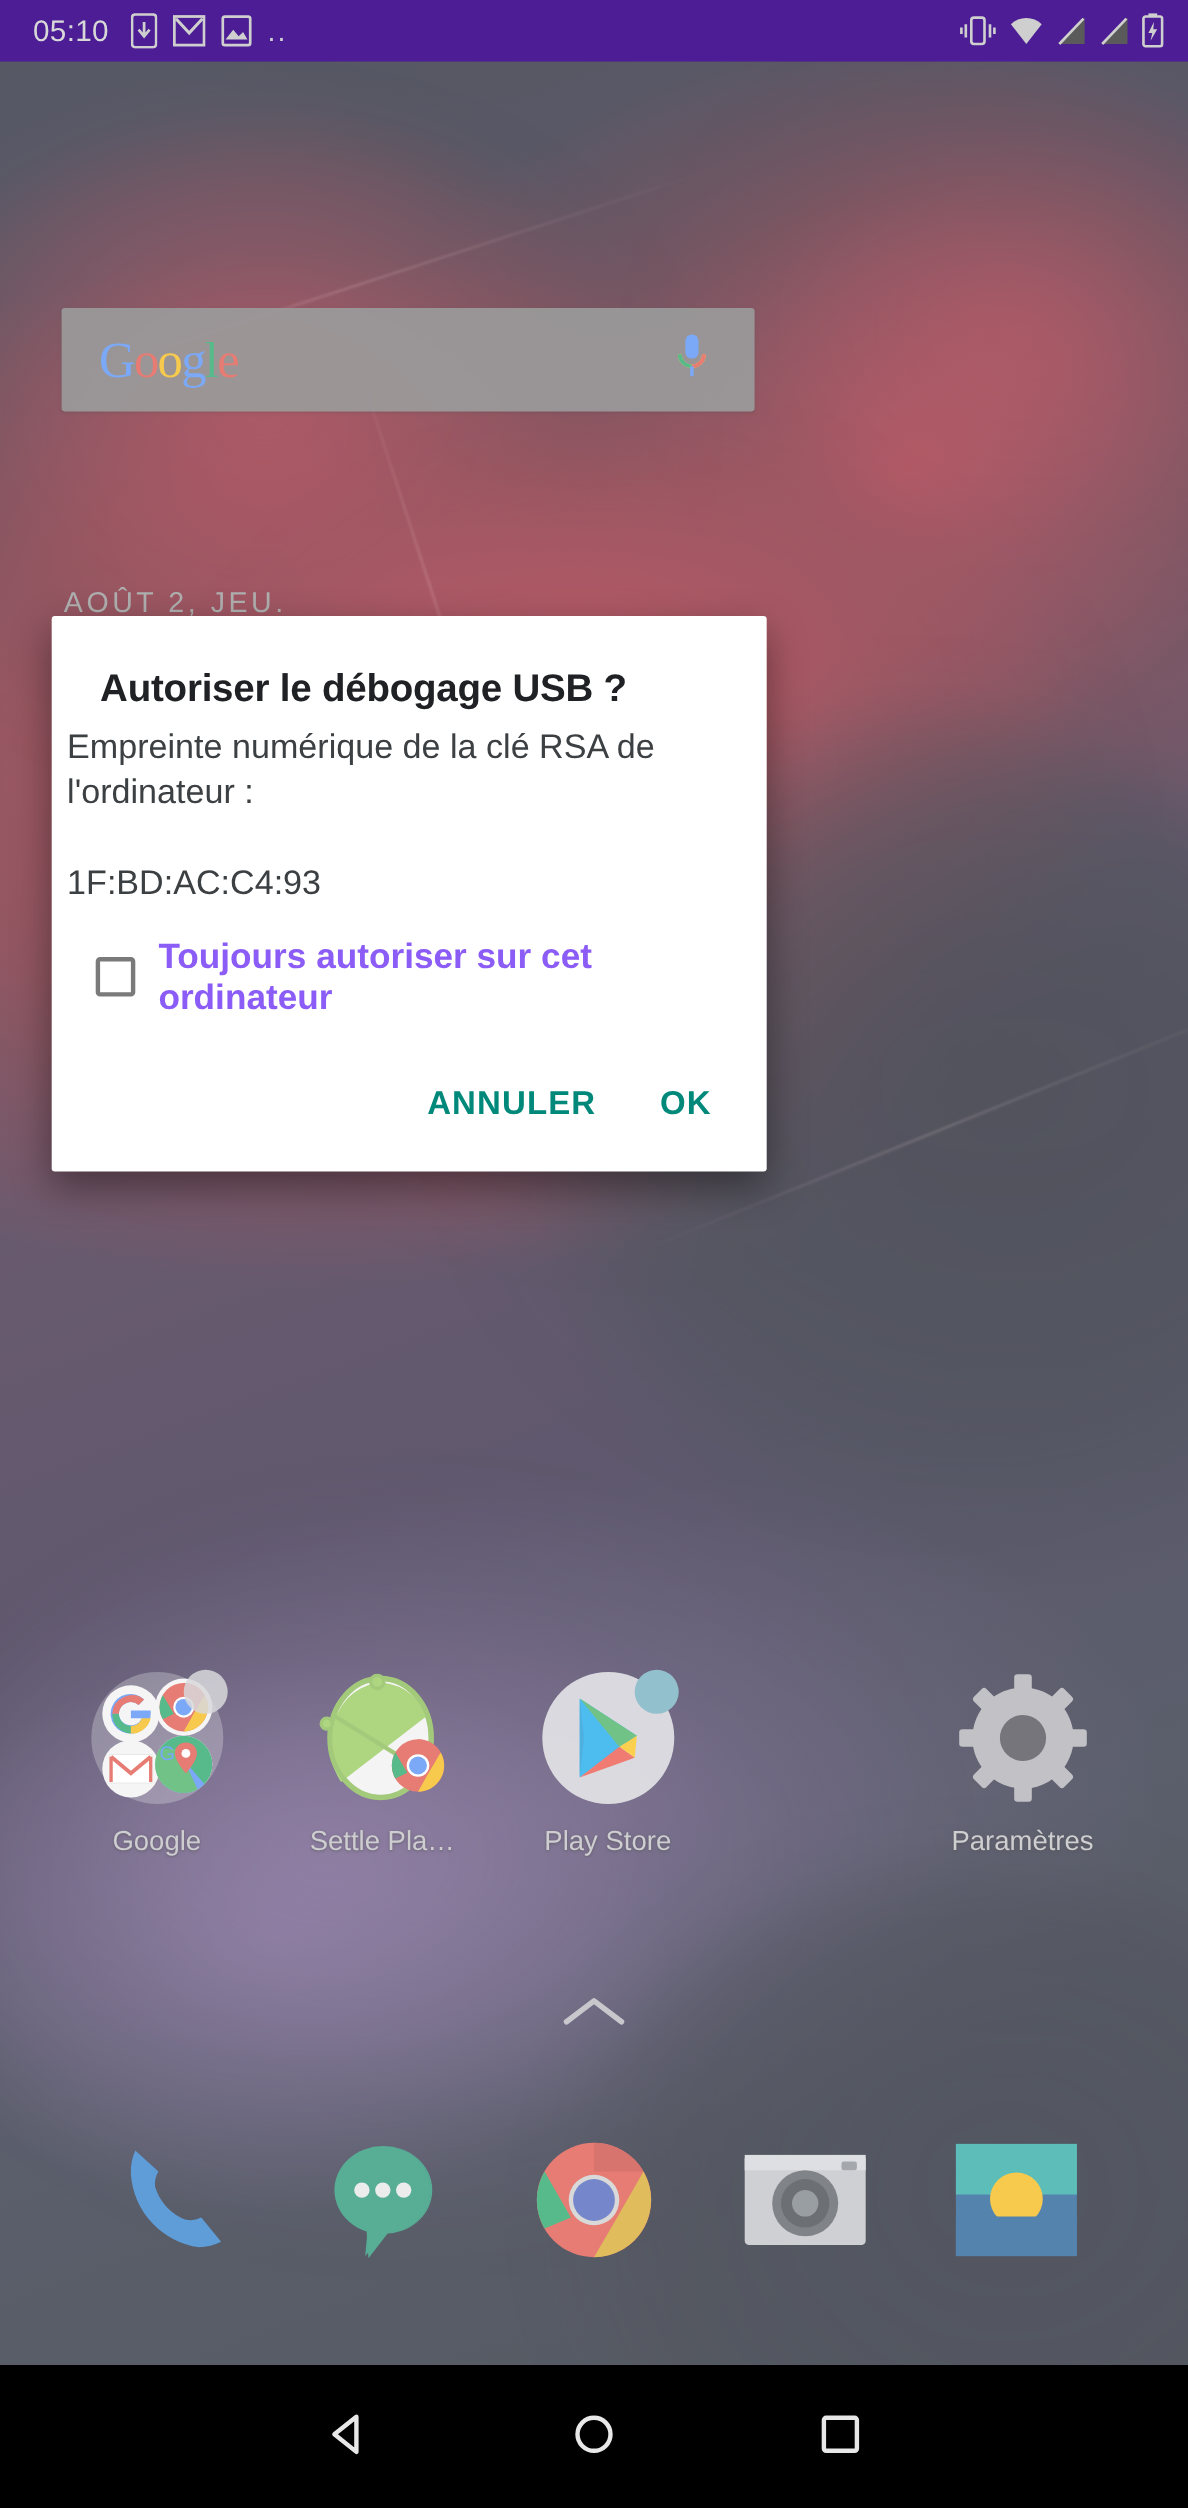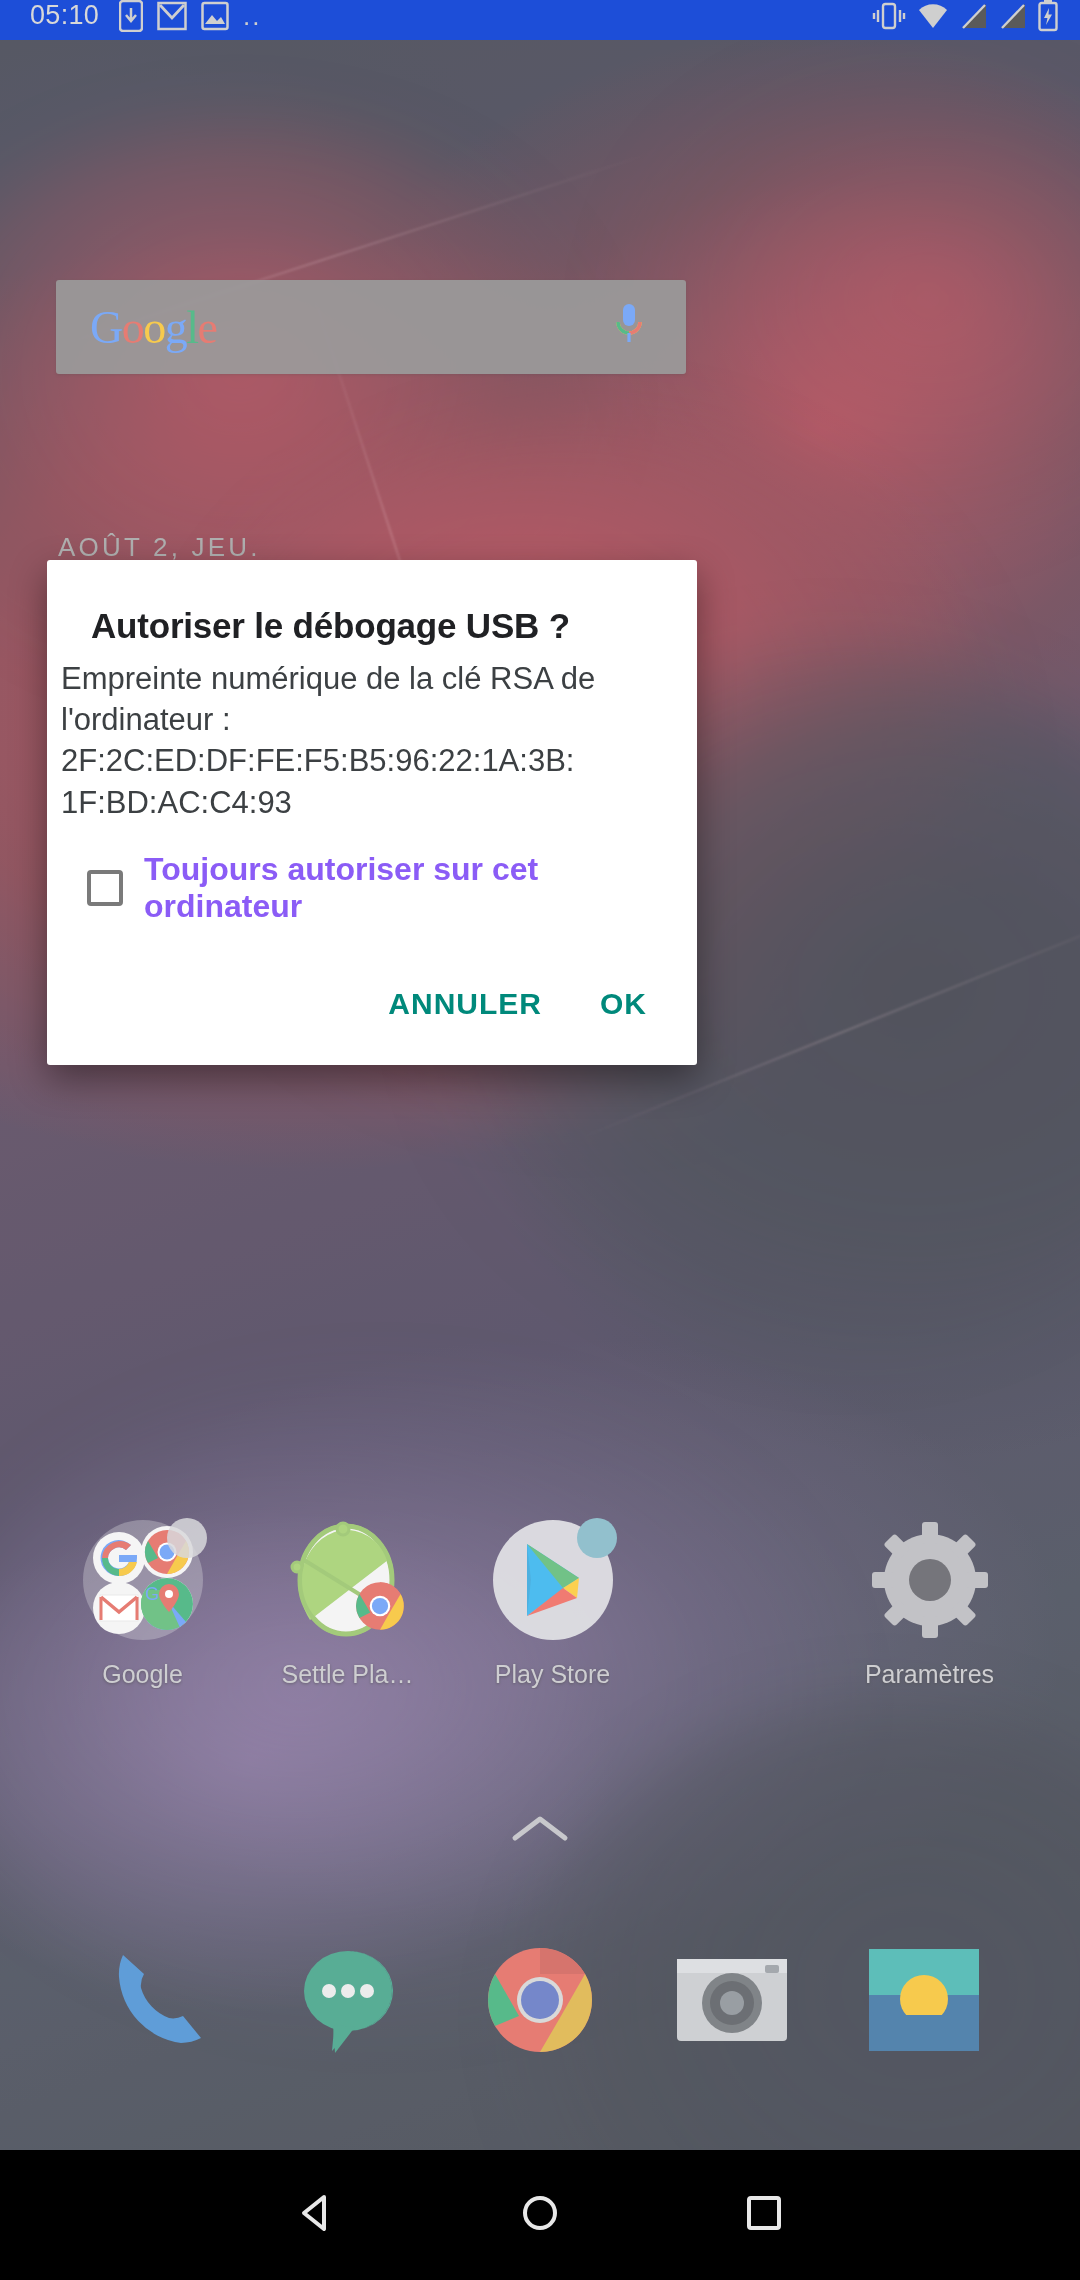--- a/index.html
+++ b/index.html
@@ -45,22 +45,22 @@
     background: radial-gradient(ellipse at 55% 45%, rgba(10,14,30,0.95), rgba(8,12,26,0.55) 52%, rgba(0,0,0,0) 80%); }
   .wp-b6 { left:620px; top:60px; width:560px; height:480px;
     background: radial-gradient(ellipse at 55% 50%, rgba(165,22,40,0.62), rgba(70,10,24,0.2) 58%, rgba(0,0,0,0) 80%); }
   .wp-streak {
     position: absolute; background: linear-gradient(90deg, rgba(255,210,220,0) 0%, rgba(255,205,215,0.20) 45%, rgba(255,210,220,0) 100%);
     height: 2px; filter: blur(1px);
   }
 
   
   .statusbar {
-    position: absolute; left:0; top:0; width:1080px; height:40px;
-    background:#1d4ed8; display:flex; align-items:flex-start;
+    position: absolute; left:0; top:0; width:1080px; height:56px;
+    background:#4c1d95; display:flex; align-items:center;
     padding: 0 22px 0 30px; z-index: 40;
   }
   .sb-clock { color:#d8d8d8; font-size:27px; letter-spacing:0.3px; }
   .sb-left-icons { display:flex; align-items:center; gap:14px; margin-left:20px; }
   .sb-spacer { flex:1; }
   .sb-right-icons { display:flex; align-items:center; gap:11px; }
   .sb-ico { display:block; }
   .sb-dots { color:#cfcfcf; font-size:26px; line-height:10px; letter-spacing:2px; }
 
   
@@ -397,21 +397,21 @@
     </div>
   </div>
 
   <div class="scrim"></div>
 
   <div class="dialog">
     <div class="dlg-title">Autoriser le débogage USB ?</div>
     <div class="dlg-body">
       <span>Empreinte numérique de la clé RSA de</span><br>
       <span>l'ordinateur :</span><br>
-      <span>2F:2C:ED:DF:FE:F5:B5:96:22:1A:3B:</span><br>
+      <br>
       <span>1F:BD:AC:C4:93</span>
     </div>
     <div class="dlg-check-row">
       <div class="cbox"></div>
       <div class="cb-label">Toujours autoriser sur cet ordinateur</div>
     </div>
     <div class="dlg-actions">
       <button class="dlg-btn">ANNULER</button>
       <button class="dlg-btn">OK</button>
     </div>

